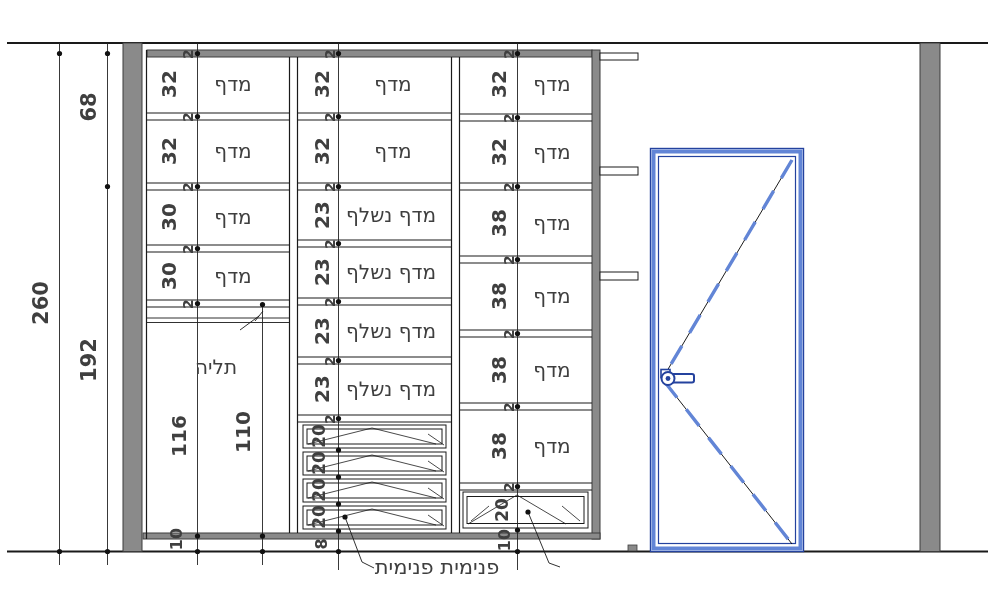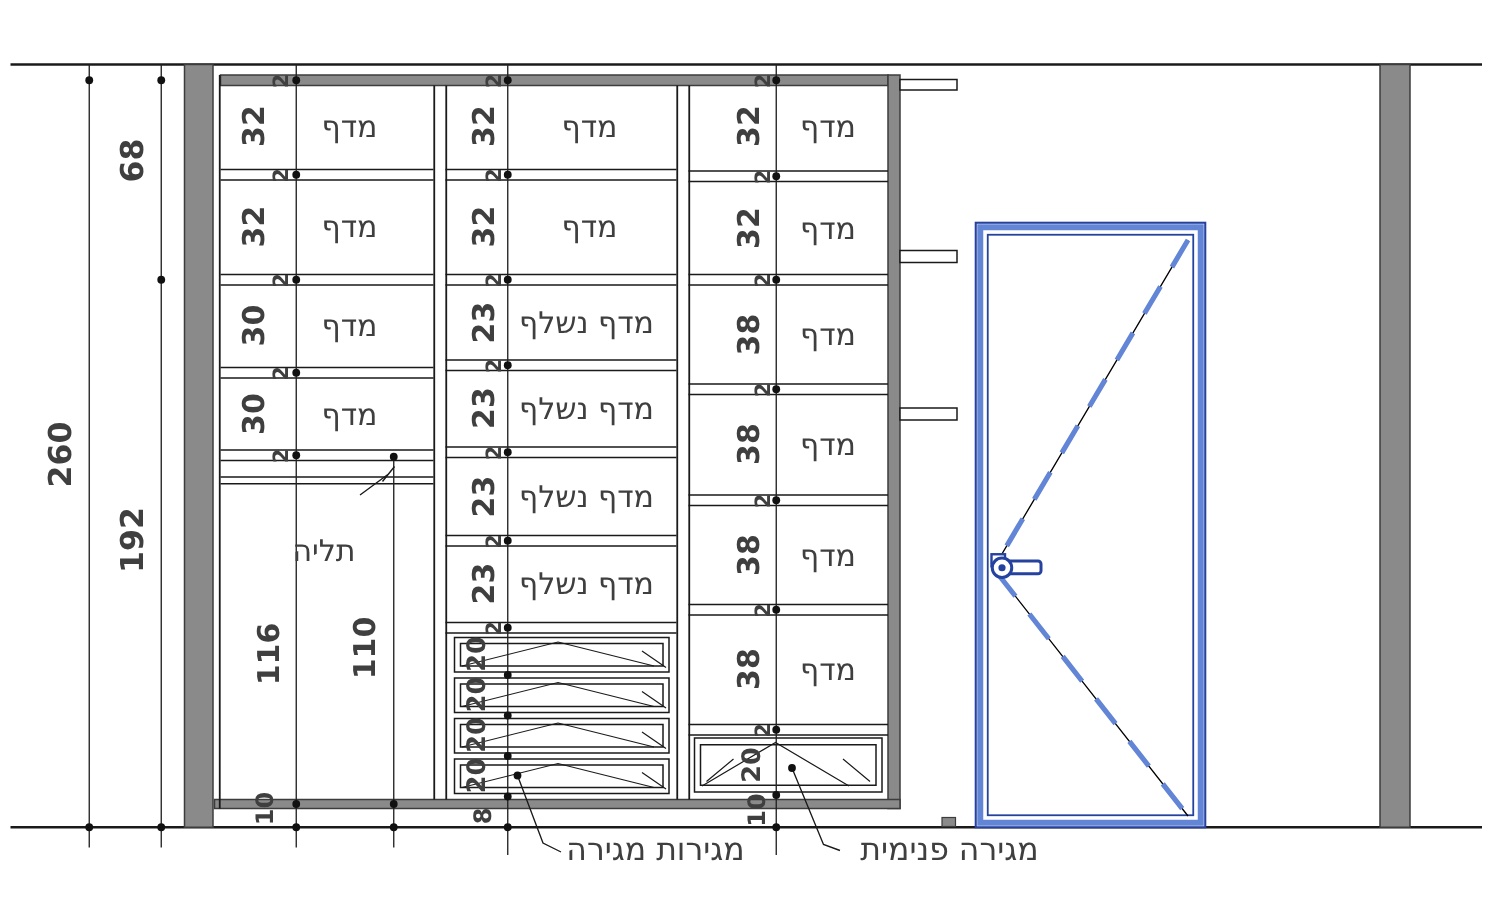--- a/index.html
+++ b/index.html
@@ -211,16 +211,15 @@
   <div class="lab rot s20 bold" style="left:499px;top:446px;">38</div>
   <div class="lab rot s17 bold" style="left:502px;top:510px;">20</div>
   <div class="lab rot s16 bold" style="left:505px;top:540px;">10</div>
   <div class="lab s20 heb" style="left:552px;top:84px;">מדף</div>
   <div class="lab s20 heb" style="left:552px;top:152px;">מדף</div>
   <div class="lab s20 heb" style="left:552px;top:223px;">מדף</div>
   <div class="lab s20 heb" style="left:552px;top:296px;">מדף</div>
   <div class="lab s20 heb" style="left:552px;top:370px;">מדף</div>
   <div class="lab s20 heb" style="left:552px;top:446px;">מדף</div>
 
-  <div class="lab s21 heb" style="left:437px;top:567px;">מגירות מגירה</div>
-  <div class="lab s21 heb" style="left:633px;top:567px;">מגירה פנימית</div>
+  <div class="lab s21 heb" style="left:437px;top:567px;">פנימית פנימית</div>
 
 </div>
 
 </body></html>

